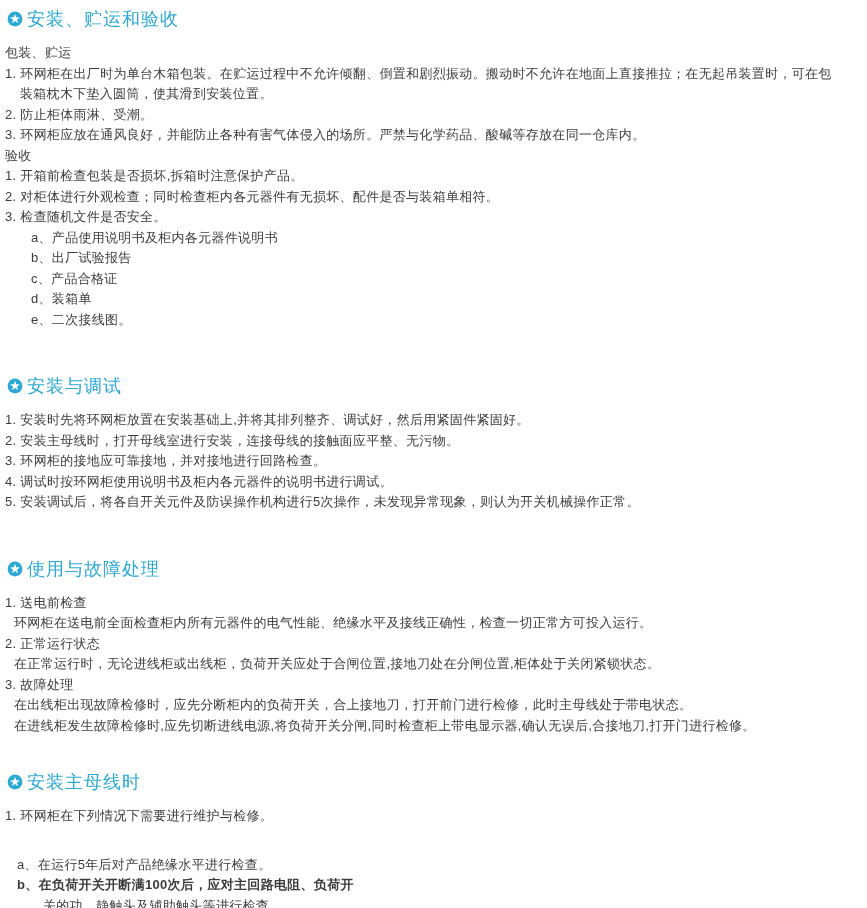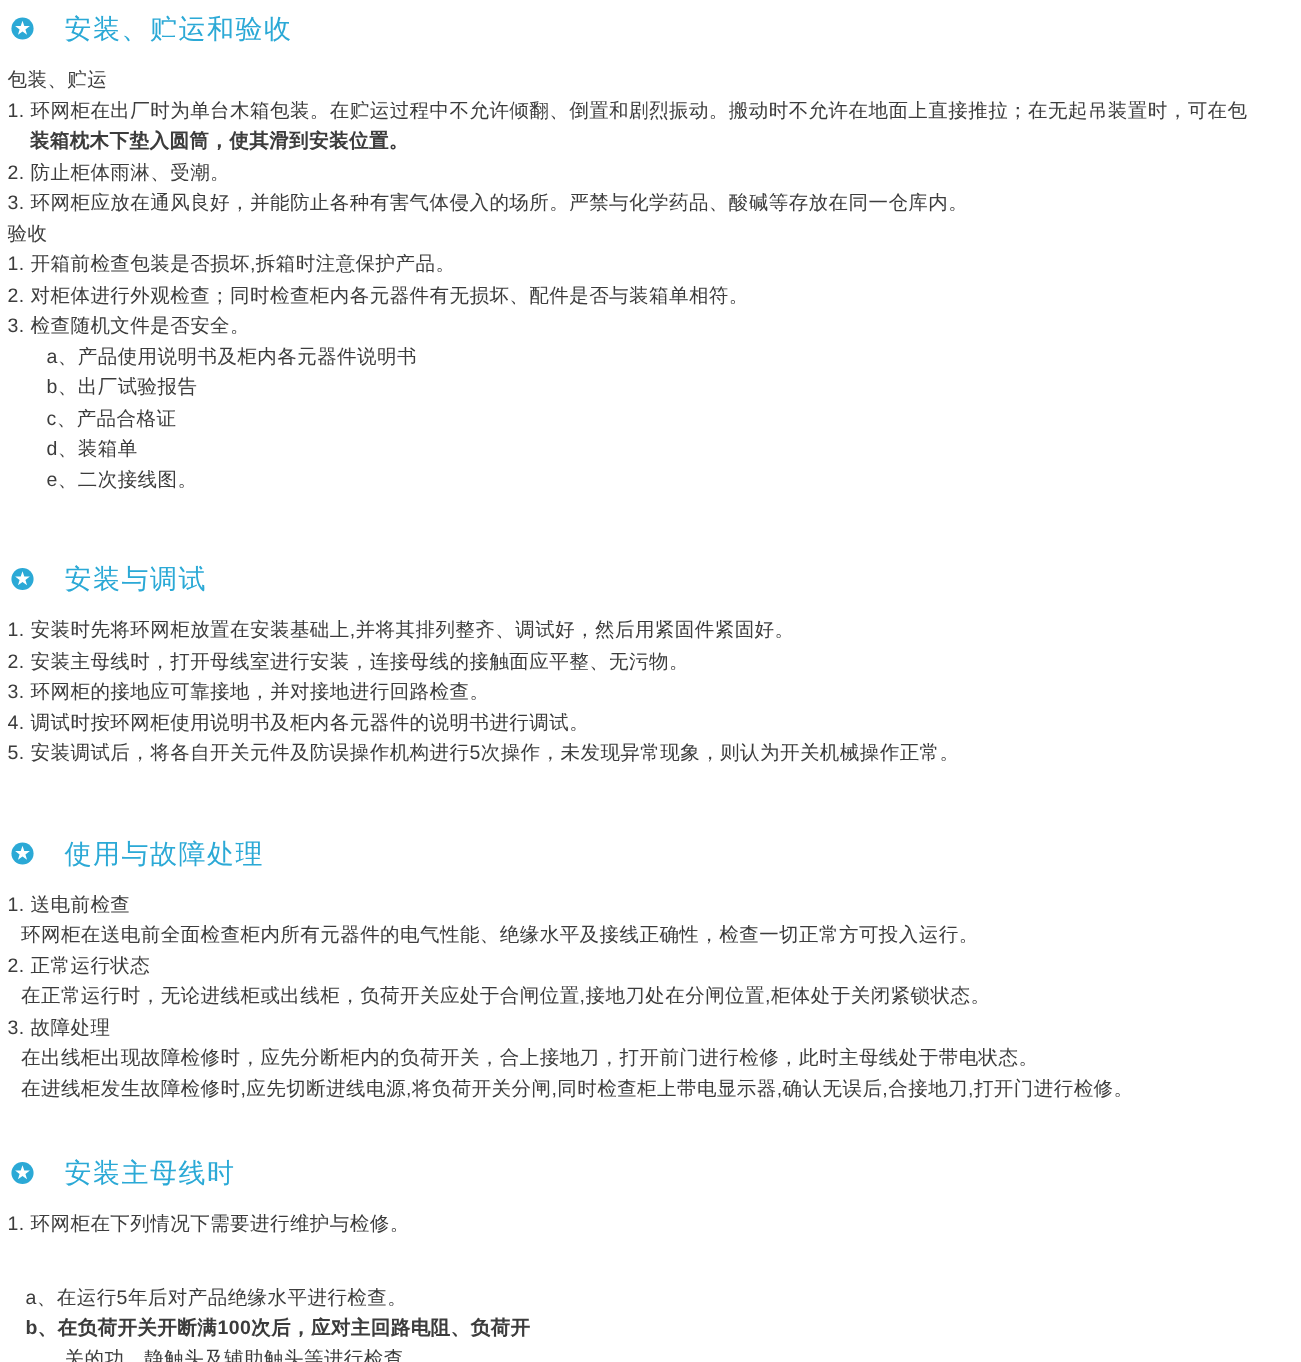--- a/index.html
+++ b/index.html
@@ -9,21 +9,21 @@
   }
   .page{
     box-sizing:border-box;width:867px;height:908px;
     padding:8px 4px 0 5px;background:#ffffff;
   }
   .section{margin:0;}
   .section + .section.s2{margin-top:45px;}
   .section + .section.s3{margin-top:45px;}
   .section + .section.s4{margin-top:35px;}
   .sec-heading{
-    display:flex;align-items:center;gap:20px;
+    display:flex;align-items:center;gap:4px;
     font-size:18px;line-height:22px;
     color:var(--accent,#2BA9D6);
     margin:0 0 13px 2px;font-weight:400;
     letter-spacing:1px;
   }
   .sec-heading svg{flex:0 0 auto;display:block;}
   .sec-body{margin:0;}
   .doc-line{
     font-size:13px;line-height:20.5px;
     color:var(--text,#3c3c3c);
@@ -42,21 +42,21 @@
         <circle cx="9" cy="9" r="8.3" fill="currentColor"></circle>
         <path d="M9,3.2 L10.35,7.14 L14.52,7.21 L11.19,9.71 L12.41,13.69 L9,11.3 L5.59,13.69 L6.81,9.71 L3.48,7.21 L7.65,7.14 Z" fill="#ffffff"></path>
       </svg>
       <span class="sec-title">安装、贮运和验收</span>
     </h2>
     <div class="sec-body">
   <div class="doc-line" style="padding-left: 0px;">包装、贮运</div>
 
   <div class="doc-line" style="padding-left: 0px;">1. 环网柜在出厂时为单台木箱包装。在贮运过程中不允许倾翻、倒置和剧烈振动。搬动时不允许在地面上直接推拉；在无起吊装置时，可在包</div>
 
-  <div class="doc-line" style="padding-left: 15px; font-weight: bold;">装箱枕木下垫入圆筒，使其滑到安装位置。</div>
+  <div class="doc-line" style="padding-left: 15px;">装箱枕木下垫入圆筒，使其滑到安装位置。</div>
 
   <div class="doc-line" style="padding-left: 0px;">2. 防止柜体雨淋、受潮。</div>
 
   <div class="doc-line" style="padding-left: 0px;">3. 环网柜应放在通风良好，并能防止各种有害气体侵入的场所。严禁与化学药品、酸碱等存放在同一仓库内。</div>
 
   <div class="doc-line" style="padding-left: 0px;">验收</div>
 
   <div class="doc-line" style="padding-left: 0px;">1. 开箱前检查包装是否损坏,拆箱时注意保护产品。</div>
 
   <div class="doc-line" style="padding-left: 0px;">2. 对柜体进行外观检查；同时检查柜内各元器件有无损坏、配件是否与装箱单相符。</div>

